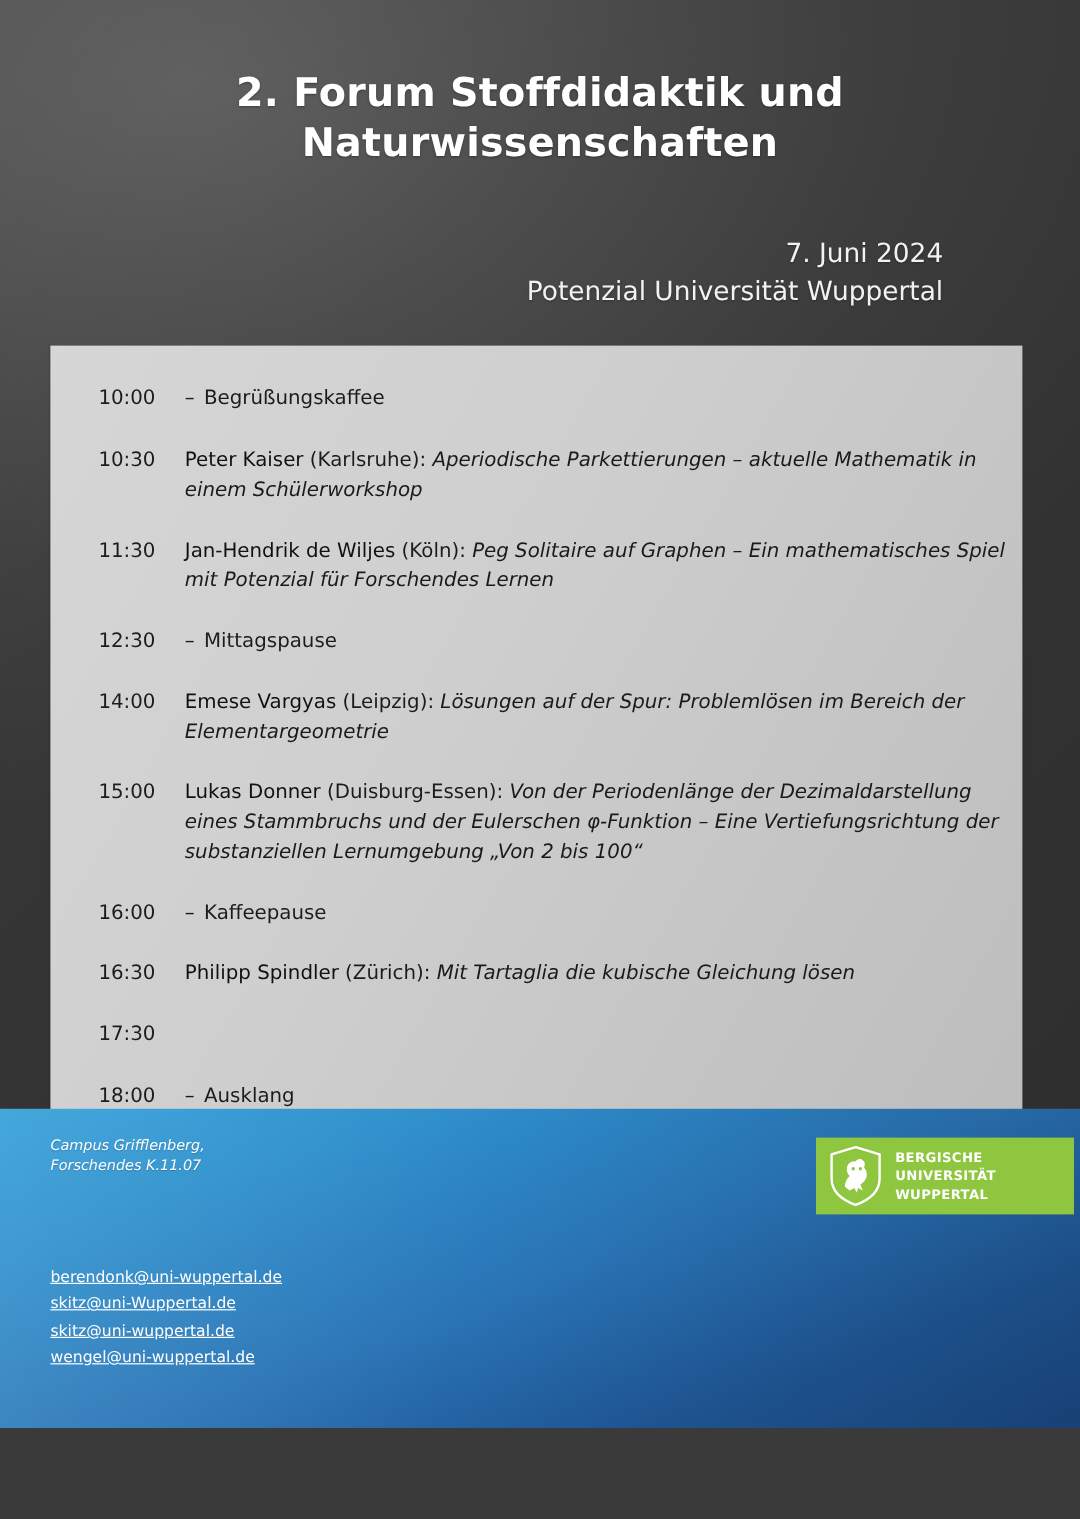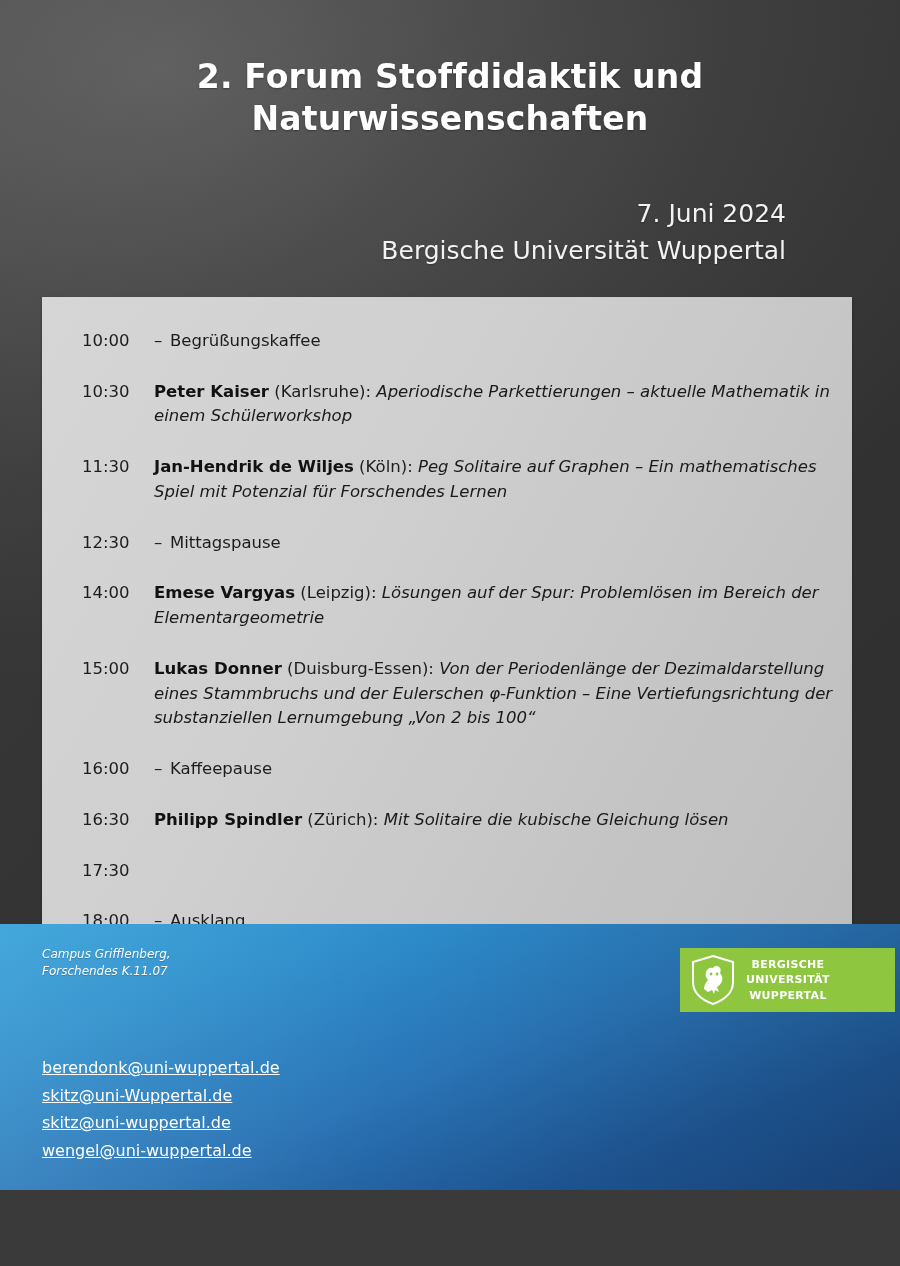--- a/index.html
+++ b/index.html
@@ -46,21 +46,21 @@
     text-align: center;
     letter-spacing: 0.2px;
     margin: 0 0 0 0;
     text-shadow: 0 1px 2px rgba(0,0,0,0.35);
   }
   .title .line2 { display: block; }
   .subtitle {
     margin-top: 56px;
     text-align: right;
     color: #f2f2f2;
-    font-size: 25px;
+    font-size: 22px;
     line-height: 1.45;
     font-weight: normal;
     padding-right: 56px;
     text-shadow: 0 1px 2px rgba(0,0,0,0.3);
   }
   .subtitle .date { display: block; }
   .subtitle .place { display: block; }
 
   
   .program {
@@ -91,21 +91,21 @@
     width: 16px;
     text-align: left;
   }
   .row .content {
     flex: 1 1 auto;
   }
   .row.simple .content {
     color: #1c1c1c;
   }
   .speaker {
-    font-weight: bold;
+    font-weight: normal;
     color: #111;
   }
   .affil { color: #1c1c1c; }
   .talk {
     font-style: italic;
     color: #1a1a1a;
   }
 
   
   .footer {
@@ -132,21 +132,21 @@
     font-size: 12px;
     line-height: 1.42;
     text-shadow: 0 1px 1px rgba(0,0,0,0.2);
     font-style: italic;
   }
   .venue span { display: block; }
   .emails {
     position: absolute;
     left: 42px;
     top: 130px;
-    font-size: 16px;
+    font-size: 13px;
     line-height: 1.72;
   }
   .emails a {
     display: block;
     color: #ffffff;
     text-decoration: underline;
   }
 
   
   .logo-dept {
@@ -185,35 +185,35 @@
   }
   .logo-uni .crest svg { display: block; }
   .logo-uni .unitext {
     margin-left: 10px;
     color: #ffffff;
     font-size: 11px;
     font-weight: bold;
     line-height: 1.38;
     letter-spacing: 0.3px;
   }
-  .logo-uni .unitext span { display: block; text-align: center; }
+  .logo-uni .unitext span { display: block; }
 </style>
 </head>
 <body>
 
 <div class="poster">
 
   <div class="header">
     <h1 class="title">
       <span class="line1">2. Forum Stoffdidaktik und</span>
       <span class="line2">Naturwissenschaften</span>
     </h1>
     <div class="subtitle">
       <span class="date">7. Juni 2024</span>
-      <span class="place">Bergische Universität Wuppertal</span>
+      <span class="place">Potenzial Universität Wuppertal</span>
     </div>
   </div>
 
   <div class="program">
 
     <div class="row simple">
       <div class="time">10:00</div>
       <div class="dash">–</div>
       <div class="content">Begrüßungskaffee</div>
     </div>
@@ -245,21 +245,21 @@
     </div>
 
     <div class="row simple">
       <div class="time">16:00</div>
       <div class="dash">–</div>
       <div class="content">Kaffeepause</div>
     </div>
 
     <div class="row">
       <div class="time">16:30</div>
-      <div class="content"><span class="speaker">Philipp Spindler</span><span class="affil"> (Zürich): </span><span class="talk">Mit Solitaire die kubische Gleichung lösen</span></div>
+      <div class="content"><span class="speaker">Philipp Spindler</span><span class="affil"> (Zürich): </span><span class="talk">Mit Tartaglia die kubische Gleichung lösen</span></div>
     </div>
 
     <div class="row simple">
       <div class="time">17:30</div>
       <div class="dash"></div>
     </div>
 
     <div class="row simple">
       <div class="time">18:00</div>
       <div class="dash">–</div>

